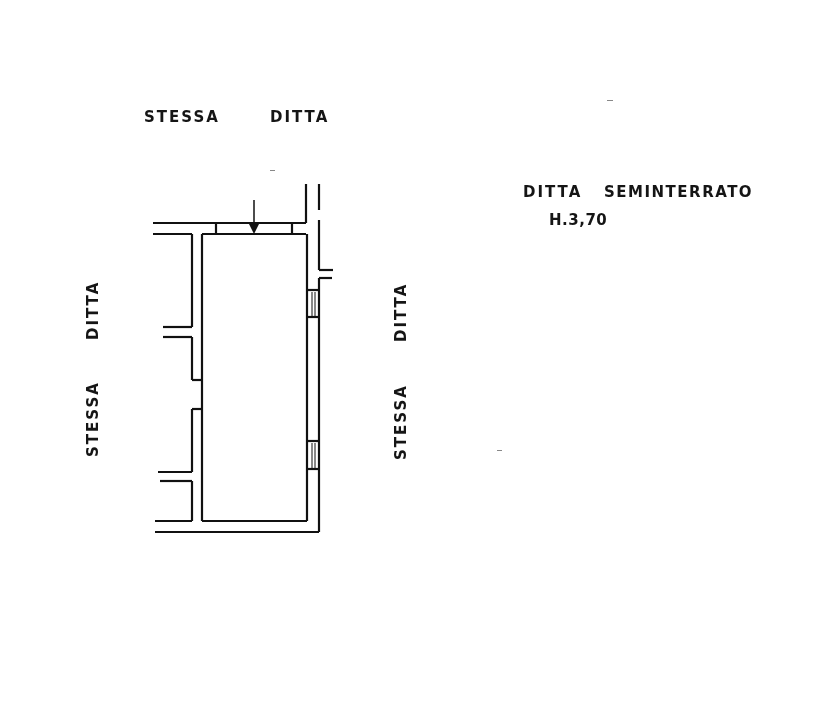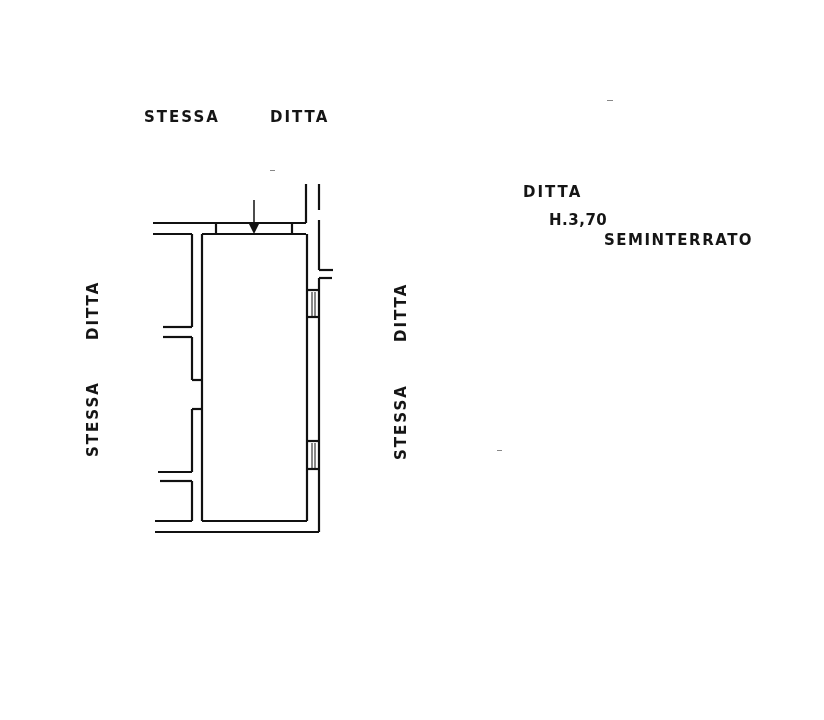--- a/index.html
+++ b/index.html
@@ -9,21 +9,21 @@
     svg { position: absolute; left: 0; top: 0; }
   </style>
 </head>
 <body>
 
 <div>
   <span class="lbl" style="left:144px; top:108px;">STESSA</span>
   <span class="lbl" style="left:270px; top:108px;">DITTA</span>
 
   <span class="lbl" style="left:523px; top:183px;">DITTA</span>
-  <span class="lbl" style="left:604px; top:183px; letter-spacing:1.5px;margin-top:48px;">SEMINTERRATO</span>
+  <span class="lbl" style="left:604px; top:183px; letter-spacing:1.5px;">SEMINTERRATO</span>
   <span class="lbl" style="left:549px; top:211px; letter-spacing:0.5px;">H.3,70</span>
 
   <span class="lbl vert" style="left:84px; top:340px;">DITTA</span>
   <span class="lbl vert" style="left:84px; top:457px;">STESSA</span>
 
   <span class="lbl vert" style="left:392px; top:342px;">DITTA</span>
   <span class="lbl vert" style="left:392px; top:460px;">STESSA</span>
 
   <svg width="824" height="720" viewBox="0 0 824 720">
     <g stroke="#111" stroke-width="2.2" fill="none">

